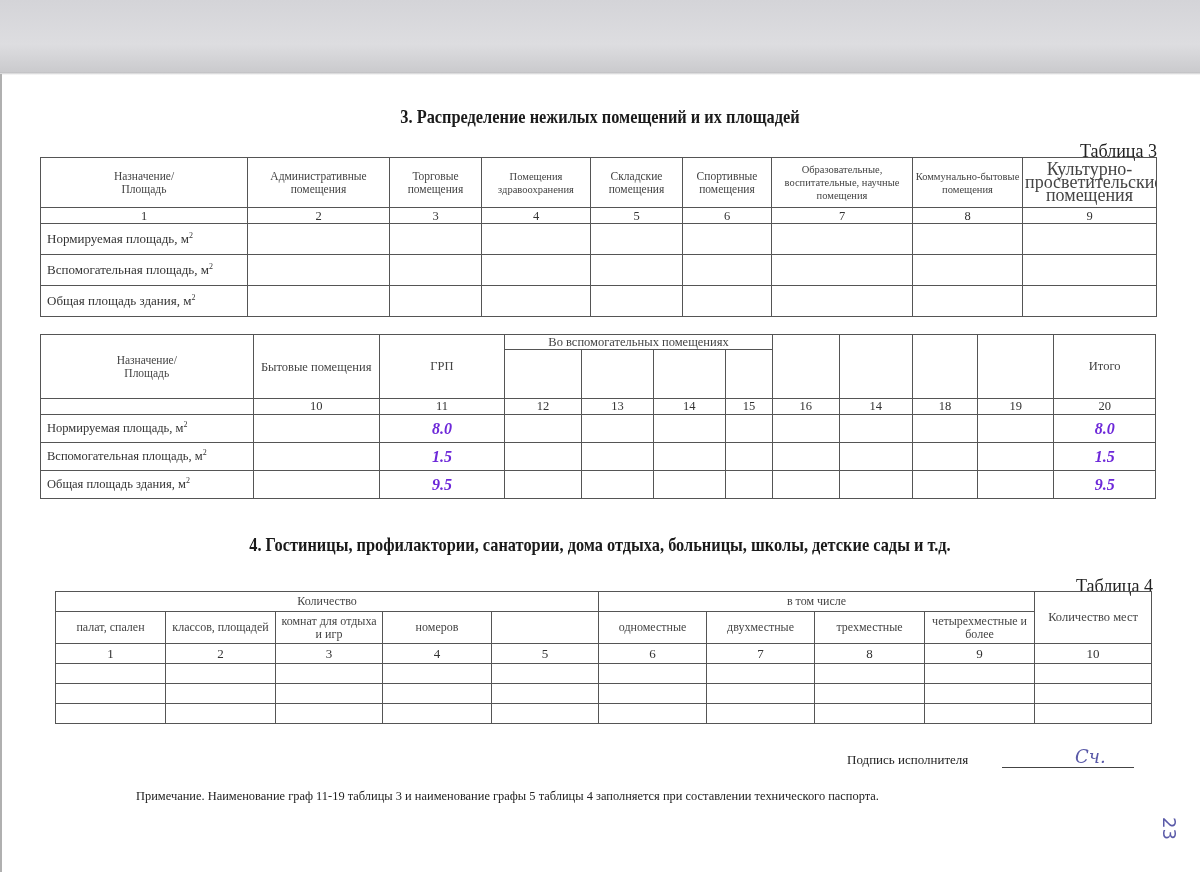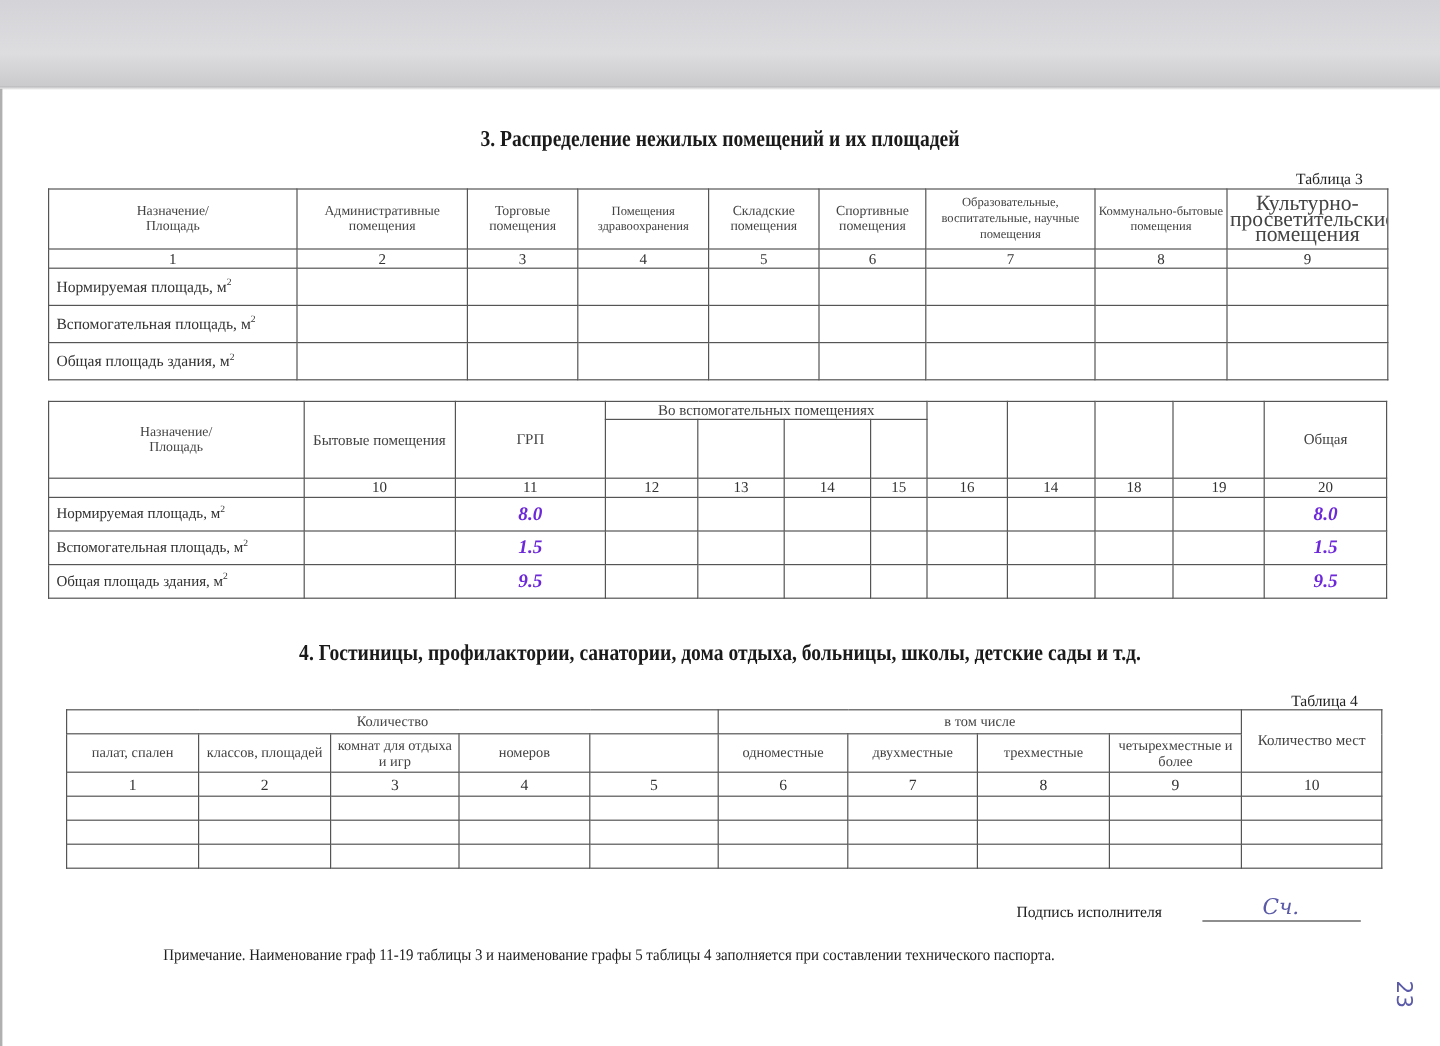--- a/index.html
+++ b/index.html
@@ -20,21 +20,21 @@
   .page-left-edge { position:absolute; left:0; top:74px; width:2px; height:798px; background:#b0b0b0; }
 
   .title {
     position: absolute; left: 0; width: 1200px; text-align: center;
     font-weight: bold; font-size: 19px; color: #1a1a1a;
     transform: scaleX(0.86);
   }
   .title3 { top: 106px; }
   .title4 { top: 534px; }
 
-  .tbl-caption { position: absolute; font-size: 13px; color:#222; }
+  .tbl-caption { position: absolute; font-size: 18px; color:#222; }
   .cap3 { top: 141px; left: 1080px; }
   .cap4 { top: 576px; left: 1076px; }
 
   table.grid { position: absolute; border-collapse: collapse; table-layout: fixed; }
   table.grid td { border: 1px solid #555; padding: 0 2px; text-align: center; vertical-align: middle; overflow: hidden; }
 
   
   #t3a { left: 40px; top: 157px; width: 1116px; }
   #t3a td { font-size: 11.5px; color:#444; }
   #t3a .hdr td { height: 49px; line-height: 13px; }
@@ -62,21 +62,21 @@
 
   sup { font-size: 8px; vertical-align: super; line-height: 0; }
 
   .sign {
     position: absolute; top: 752px; left: 847px; font-size: 13px; color:#222;
   }
   .sign-line {
     position: absolute; top: 767px; left: 1002px; width: 132px; height: 1px; background: #444;
   }
   .signature-mark {
-    position: absolute; top: 746px; left: 1052px; font-size: 18px; font-style: italic;
+    position: absolute; top: 746px; left: 1075px; font-size: 18px; font-style: italic;
     color: #5a5aa8; font-family: "DejaVu Serif", serif;
   }
   .note {
     position: absolute; top: 788px; left: 136px; font-size: 13.5px; color:#222;
     transform-origin: left center; transform: scaleX(0.92);
   }
   .page-number-mark {
     position: absolute; top: 818px; left: 1158px; font-size: 18px; color:#5a5aa8;
     transform: rotate(90deg); font-family: "DejaVu Sans", sans-serif;
   }
@@ -182,21 +182,21 @@
       <tr class="h1">
     <td rowspan="2" style="white-space:pre-line">Назначение/
 Площадь</td>
     <td rowspan="2" style="font-size:12.5px;line-height:14px">Бытовые помещения</td>
     <td rowspan="2" style="font-size:12.5px">ГРП</td>
     <td colspan="4" style="font-size:12.5px">Во вспомогательных помещениях</td>
     <td rowspan="2"></td>
     <td rowspan="2"></td>
     <td rowspan="2"></td>
     <td rowspan="2"></td>
-    <td rowspan="2" style="font-size:12.5px">Общая</td>
+    <td rowspan="2" style="font-size:12.5px">Итого</td>
   </tr>
   <tr class="h2">
     <td></td>
     <td></td>
     <td></td>
     <td></td>
   </tr>
   <tr class="num">
     <td></td>
     <td>10</td>

